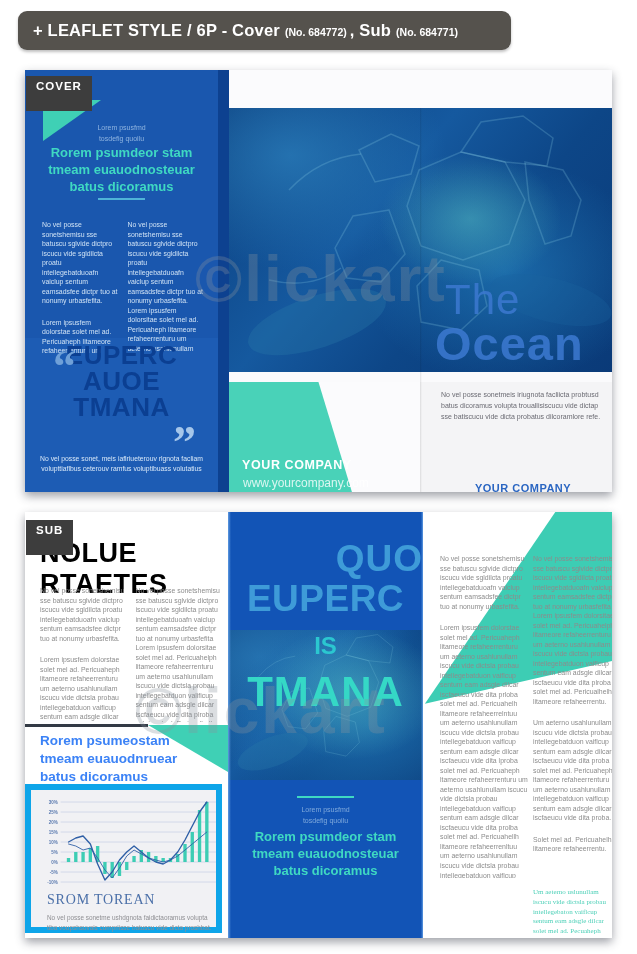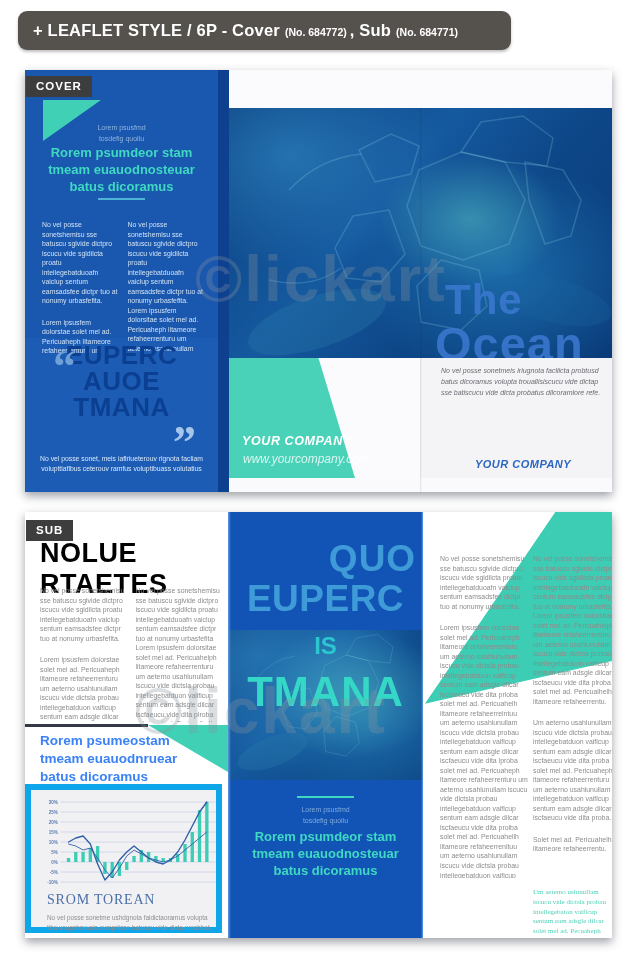--- a/index.html
+++ b/index.html
@@ -12,21 +12,21 @@
     box-shadow:0 2px 3px rgba(0,0,0,0.25);}
   .header-bar .big{font-size:16.5px;font-weight:bold;letter-spacing:0.2px;white-space:pre;}
   .header-bar .small{font-size:10.5px;font-weight:bold;margin:3px 3px 0 5px;white-space:pre;}
 
   
   .spread{background:#fff;box-shadow:0 4px 9px rgba(40,45,60,0.45);}
   .cover-spread{left:25px;top:70px;width:587px;height:422px;}
   .sub-spread{left:25px;top:512px;width:587px;height:426px;}
 
   .badge{background:#3d3d3d;color:#fff;font-size:11.5px;font-weight:bold;letter-spacing:1px;
-    padding:4px 10px 5px 10px;z-index:30;}
+    padding:4px 10px 19px 10px;z-index:30;}
 
   
   .cover-left{left:0;top:0;width:193px;height:422px;background:#1a57ae;overflow:hidden;}
   .cover-left .lower-tint{left:0;top:268px;width:193px;height:154px;background:#1d5cb4;}
   .tri-accent{background:#3fd0b5;}
   .cover-left .tri-accent{left:18px;top:30px;width:58px;height:41px;
     clip-path:polygon(0 0,100% 0,0 100%);}
   .tagline{width:100%;text-align:center;font-size:7px;line-height:1.5;color:#8fb4e0;}
   .cover-left .tagline{left:0;top:53px;}
   .panel-heading{width:100%;text-align:center;font-weight:bold;color:#3fd9c2;font-size:13px;line-height:1.3;}
@@ -49,23 +49,23 @@
   .cover-main{left:204px;top:0;width:383px;height:422px;background:#fafafc;overflow:hidden;}
   .white-strip{left:0;top:0;width:383px;height:38px;background:#fbfbfd;}
   .photo{background:
       radial-gradient(ellipse 130px 95px at 63% 42%, rgba(95,205,200,0.45), rgba(95,205,200,0) 70%),
       radial-gradient(ellipse 210px 160px at 72% 62%, rgba(30,115,178,0.8), rgba(30,115,178,0) 70%),
       radial-gradient(ellipse 260px 190px at 16% 18%, rgba(45,130,190,0.7), rgba(45,130,190,0) 60%),
       linear-gradient(130deg,#0b3e7e 0%,#15599f 38%,#0d4687 62%,#0a3a78 100%);
     overflow:hidden;}
   .cover-photo{left:0;top:38px;width:383px;height:264px;}
   .photo svg.shell{position:absolute;left:0;top:0;width:100%;height:100%;}
-  .ocean-the{left:216px;top:168px;font-size:42px;font-weight:bold;color:#3b78cf;opacity:0.88;letter-spacing:1px;}
+  .ocean-the{left:216px;top:168px;font-size:42px;font-weight:normal;color:#3b78cf;opacity:0.88;letter-spacing:1px;}
   .ocean-word{left:206px;top:208px;font-size:47px;font-weight:bold;color:#3b78cf;opacity:0.88;letter-spacing:1px;}
-  .cover-bottom{left:0;top:288px;width:376px;height:120px;background:#fbfbfd;font-style:italic;}
+  .cover-bottom{left:0;top:312px;width:376px;height:120px;background:#fbfbfd;}
   .back-panel-bg{left:191px;top:0;width:192px;height:120px;background:#f4f4f6;}
   .company-wedge{left:0;top:0;width:126px;height:120px;background:#49d2b8;
     clip-path:polygon(0 0,71% 0,100% 100%,0 100%);}
   .company-name{left:13px;top:76px;font-size:12.5px;font-weight:bold;color:#fff;letter-spacing:0.6px;}
   .company-url{left:14px;top:94px;font-size:12px;color:rgba(255,255,255,0.8);}
   .back-text{left:212px;top:8px;width:165px;font-size:7px;line-height:1.55;color:#6a6a72;}
   .back-company{left:211px;top:100px;width:166px;text-align:center;font-size:11px;font-weight:bold;color:#2b66c2;letter-spacing:0.5px;}
   .fold-line{width:2px;background:linear-gradient(to right,rgba(0,0,0,0.10),rgba(0,0,0,0));}
   .cover-main .fold-line{left:191px;top:38px;height:384px;}
 
@@ -80,21 +80,21 @@
   .green-heading{left:15px;top:220px;font-size:13.5px;font-weight:bold;color:#3b82f6;line-height:1.32;}
   .chart-card{left:0;top:272px;width:197px;height:149px;background:#f1f1f4;border:6px solid #0ea5e9;box-sizing:border-box;}
   .chart-svg{position:absolute;left:8px;top:8px;width:182px;height:92px;}
   .chart-title{left:16px;top:102px;font-family:"Liberation Serif",serif;font-size:14px;color:#4a6fa8;letter-spacing:0.8px;}
   .chart-caption{left:16px;top:123px;width:168px;font-size:6.4px;line-height:1.5;color:#8f8f93;}
 
   
   .sub-middle{left:203px;top:0;width:195px;height:426px;background:#1254b6;overflow:hidden;}
   .edge-hi-left{left:0;top:0;width:3px;height:426px;background:linear-gradient(to right,#5f9be2,rgba(95,155,226,0));}
   .edge-hi-right{right:0;top:0;width:2px;height:426px;background:linear-gradient(to left,#5f9be2,rgba(95,155,226,0));}
-  .quo-word{left:0;top:26px;width:195px;text-align:center;font-size:37px;font-weight:bold;color:#3e9bd8;letter-spacing:1px;padding-left:47px;}
+  .quo-word{left:0;top:26px;width:195px;text-align:right;font-size:37px;font-weight:bold;color:#3e9bd8;letter-spacing:1px;}
   .euperc-word{left:0;top:66px;width:195px;text-align:center;font-size:37px;font-weight:bold;color:#3e9bd8;letter-spacing:0.5px;}
   .sub-photo{left:0;top:118px;width:195px;height:150px;}
   .is-word{left:0;top:2px;width:100%;text-align:center;font-size:24px;font-weight:bold;color:#2bc7d0;}
   .tmana-word{left:0;top:38px;width:100%;text-align:center;font-size:42px;font-weight:bold;color:#35d8c6;letter-spacing:1px;}
   .sub-middle .mini-divider{left:69px;top:284px;width:57px;background:#3fd9c2;}
   .sub-middle .tagline{left:0;top:293px;color:#7fa9dc;}
   .sub-middle .panel-heading{left:0;top:317px;}
 
   
   .sub-right{left:398px;top:0;width:189px;height:426px;background:#fff;overflow:hidden;}

